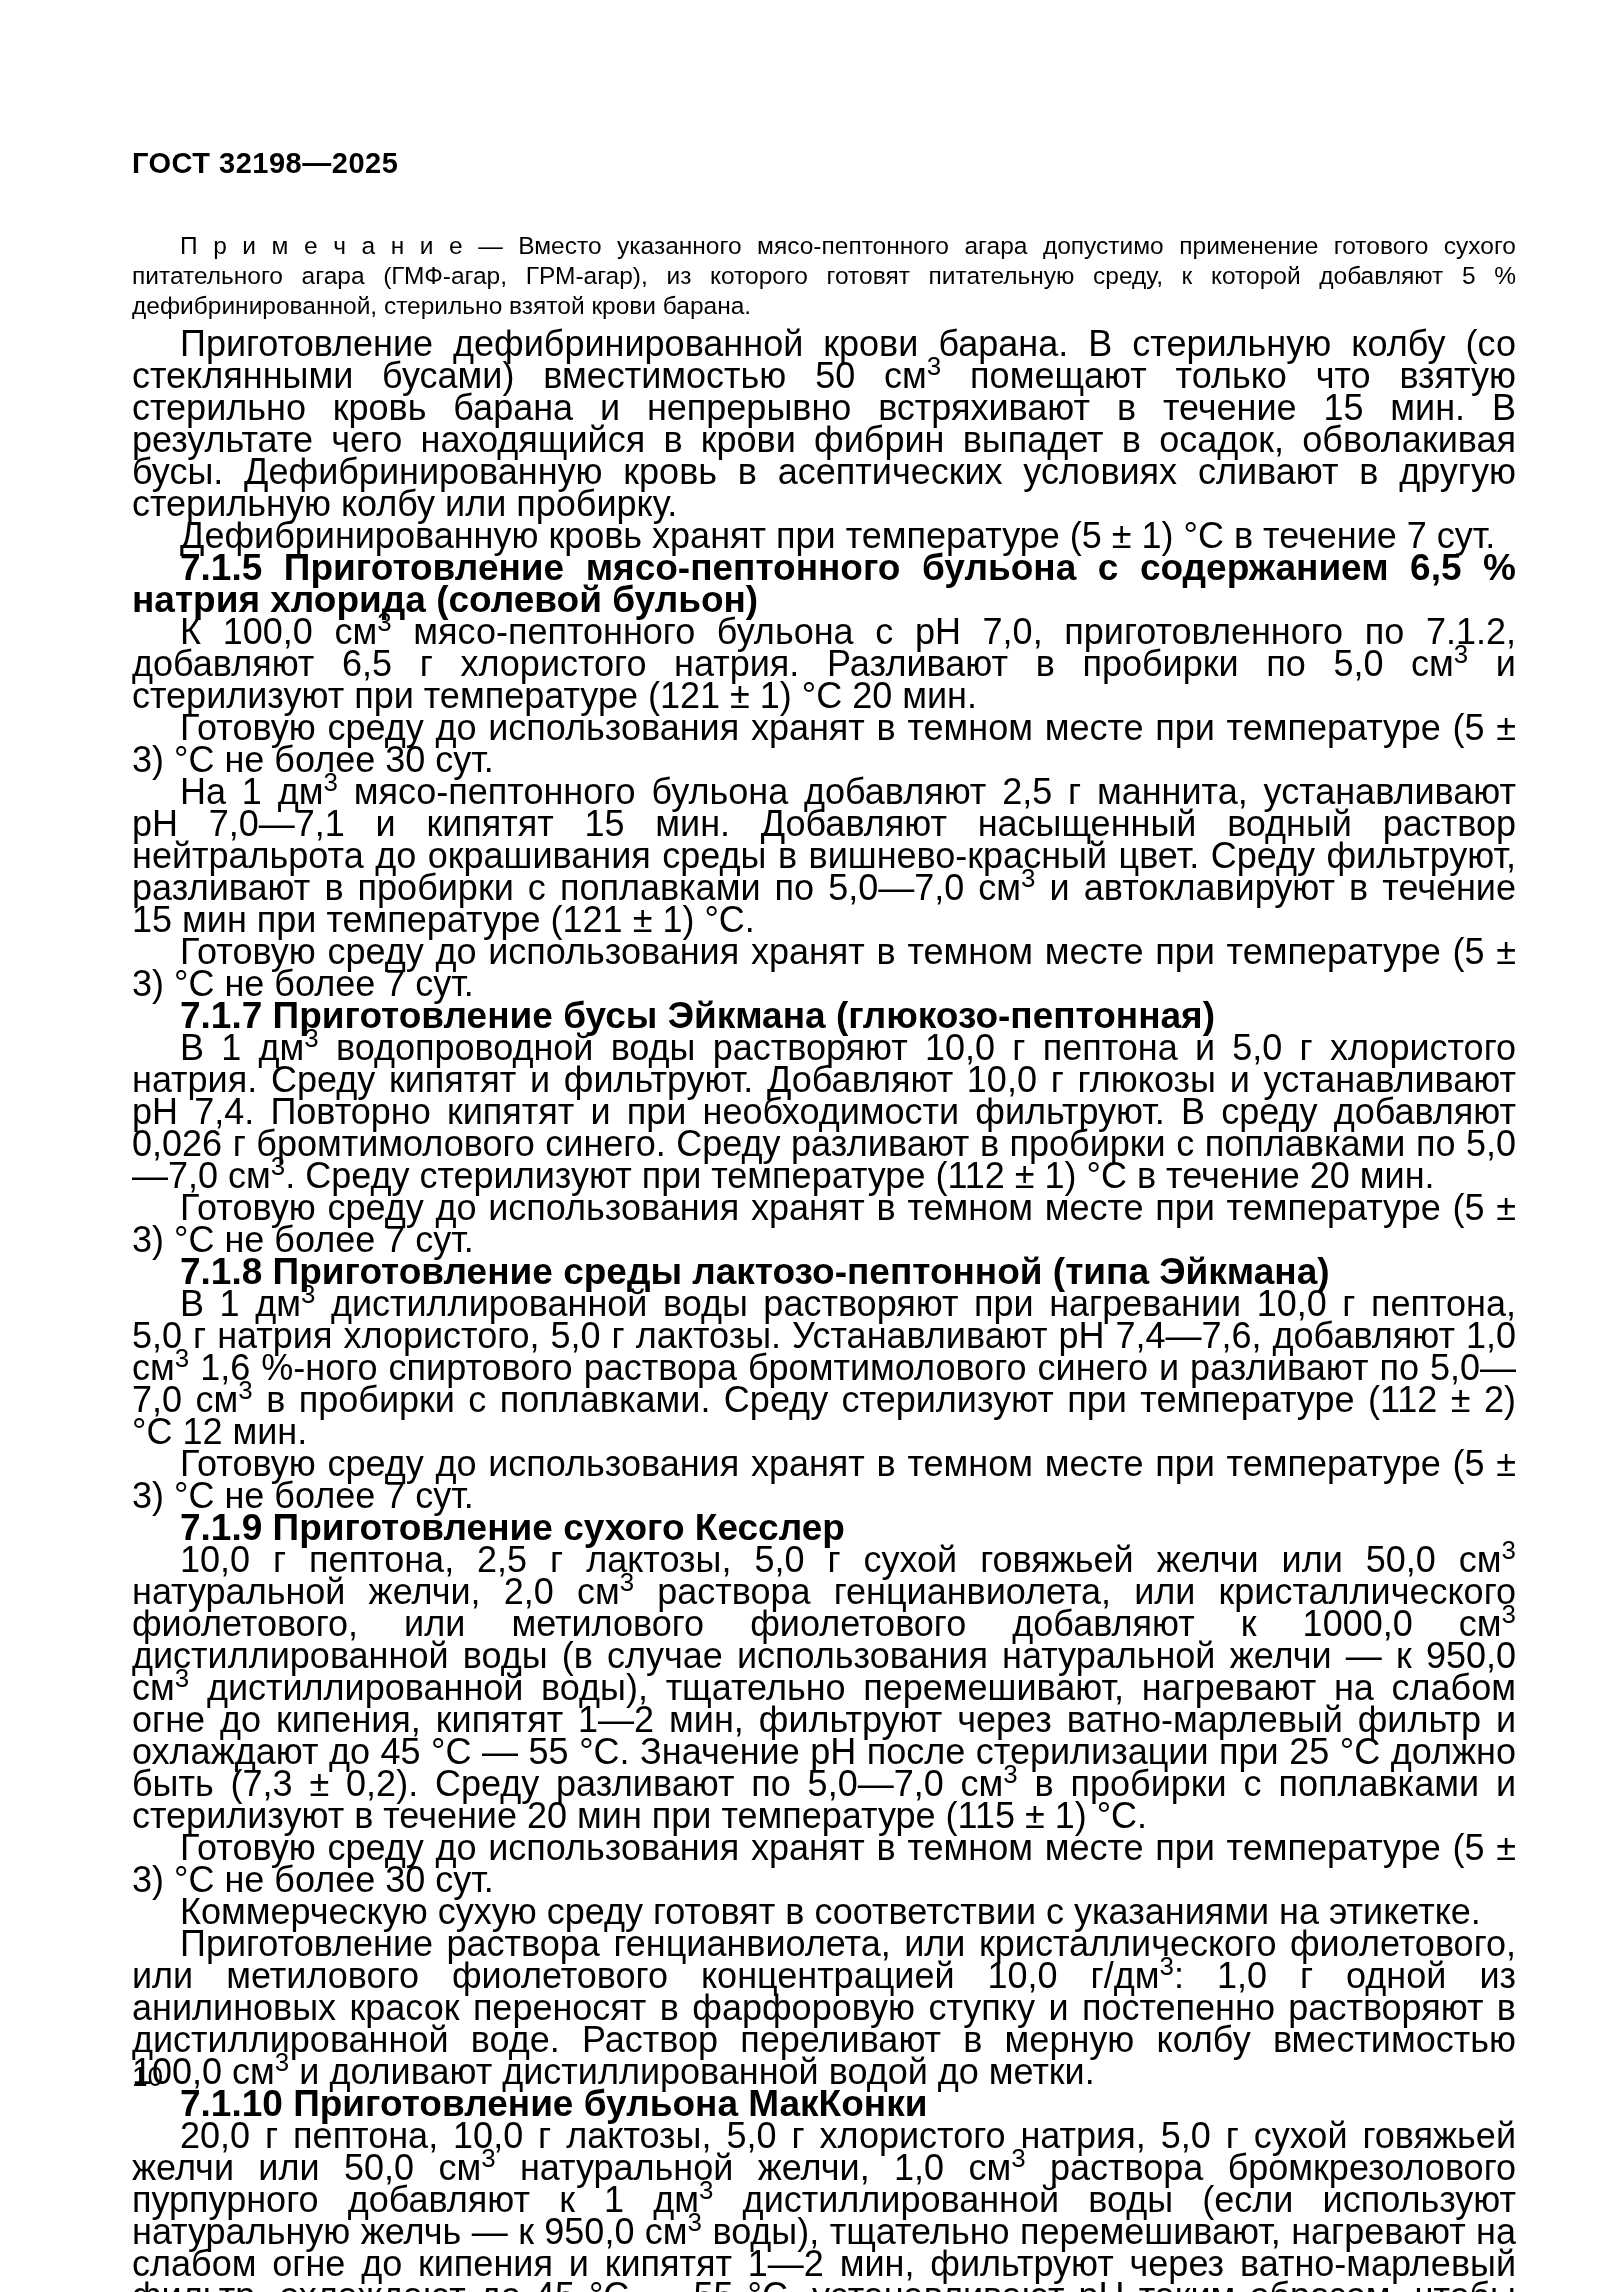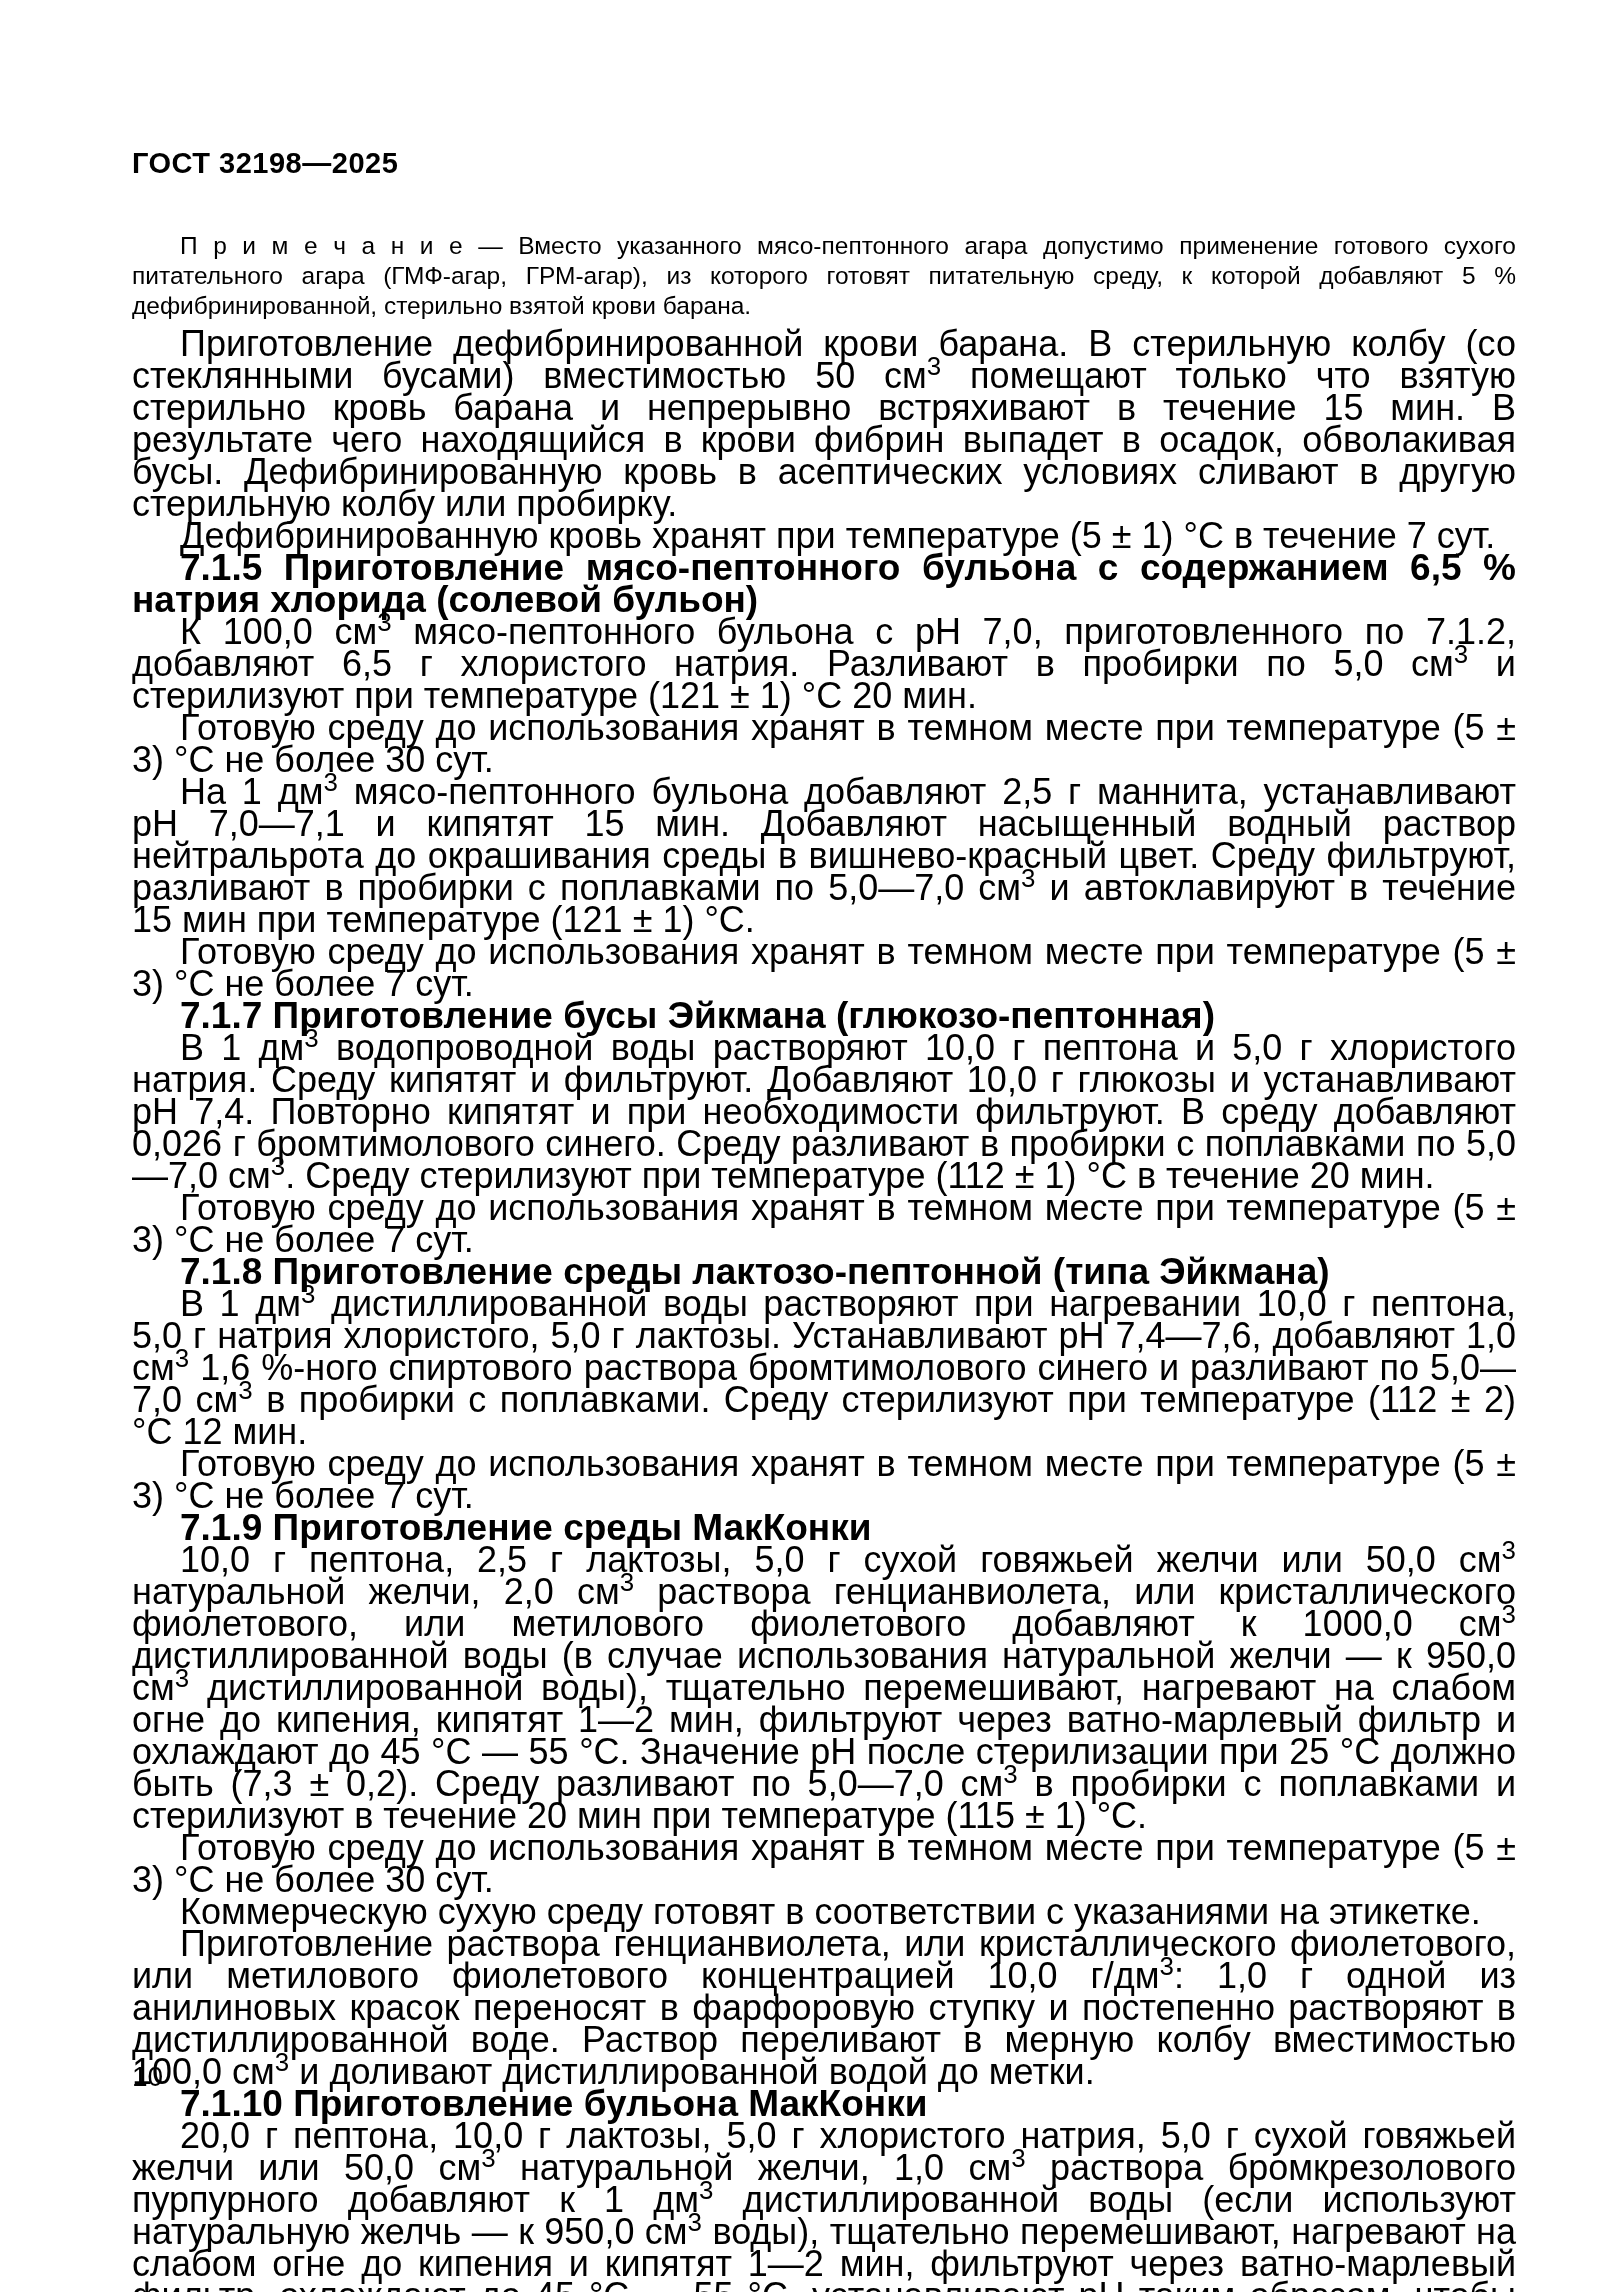--- a/index.html
+++ b/index.html
@@ -68,21 +68,21 @@
     <p class="body">К 100,0 см<sup>3</sup> мясо-пептонного бульона с рН 7,0, приготовленного по 7.1.2, добавляют 6,5 г хлористого натрия. Разливают в пробирки по 5,0 см<sup>3</sup> и стерилизуют при температуре (121 ± 1) °С 20 мин.</p>
     <p class="body">Готовую среду до использования хранят в темном месте при температуре (5 ± 3) °С не более 30 сут.</p>
     <p class="body">На 1 дм<sup>3</sup> мясо-пептонного бульона добавляют 2,5 г маннита, устанавливают рН 7,0—7,1 и кипятят 15 мин. Добавляют насыщенный водный раствор нейтральрота до окрашивания среды в вишнево-красный цвет. Среду фильтруют, разливают в пробирки с поплавками по 5,0—7,0 см<sup>3</sup> и автоклавируют в течение 15 мин при температуре (121 ± 1) °С.</p>
     <p class="body">Готовую среду до использования хранят в темном месте при температуре (5 ± 3) °С не более 7 сут.</p>
     <p class="heading">7.1.7 Приготовление бусы Эйкмана (глюкозо-пептонная)</p>
     <p class="body">В 1 дм<sup>3</sup> водопроводной воды растворяют 10,0 г пептона и 5,0 г хлористого натрия. Среду кипятят и фильтруют. Добавляют 10,0 г глюкозы и устанавливают рН 7,4. Повторно кипятят и при необходимости фильтруют. В среду добавляют 0,026 г бромтимолового синего. Среду разливают в пробирки с поплавками по 5,0—7,0 см<sup>3</sup>. Среду стерилизуют при температуре (112 ± 1) °С в течение 20 мин.</p>
     <p class="body">Готовую среду до использования хранят в темном месте при температуре (5 ± 3) °С не более 7 сут.</p>
     <p class="heading">7.1.8 Приготовление среды лактозо-пептонной (типа Эйкмана)</p>
     <p class="body">В 1 дм<sup>3</sup> дистиллированной воды растворяют при нагревании 10,0 г пептона, 5,0 г натрия хлористого, 5,0 г лактозы. Устанавливают рН 7,4—7,6, добавляют 1,0 см<sup>3</sup> 1,6 %-ного спиртового раствора бромтимолового синего и разливают по 5,0—7,0 см<sup>3</sup> в пробирки с поплавками. Среду стерилизуют при температуре (112 ± 2) °С 12 мин.</p>
     <p class="body">Готовую среду до использования хранят в темном месте при температуре (5 ± 3) °С не более 7 сут.</p>
-    <p class="heading">7.1.9 Приготовление среды МакКонки</p>
+    <p class="heading">7.1.9 Приготовление сухого Кесслер</p>
     <p class="body">10,0 г пептона, 2,5 г лактозы, 5,0 г сухой говяжьей желчи или 50,0 см<sup>3</sup> натуральной желчи, 2,0 см<sup>3</sup> раствора генцианвиолета, или кристаллического фиолетового, или метилового фиолетового добавляют к 1000,0 см<sup>3</sup> дистиллированной воды (в случае использования натуральной желчи — к 950,0 см<sup>3</sup> дистиллированной воды), тщательно перемешивают, нагревают на слабом огне до кипения, кипятят 1—2 мин, фильтруют через ватно-марлевый фильтр и охлаждают до 45 °С — 55 °С. Значение рН после стерилизации при 25 °С должно быть (7,3 ± 0,2). Среду разливают по 5,0—7,0 см<sup>3</sup> в пробирки с поплавками и стерилизуют в течение 20 мин при температуре (115 ± 1) °С.</p>
     <p class="body">Готовую среду до использования хранят в темном месте при температуре (5 ± 3) °С не более 30 сут.</p>
     <p class="body">Коммерческую сухую среду готовят в соответствии с указаниями на этикетке.</p>
     <p class="body">Приготовление раствора генцианвиолета, или кристаллического фиолетового, или метилового фиолетового концентрацией 10,0 г/дм<sup>3</sup>: 1,0 г одной из анилиновых красок переносят в фарфоровую ступку и постепенно растворяют в дистиллированной воде. Раствор переливают в мерную колбу вместимостью 100,0 см<sup>3</sup> и доливают дистиллированной водой до метки.</p>
     <p class="heading">7.1.10 Приготовление бульона МакКонки</p>
     <p class="body">20,0 г пептона, 10,0 г лактозы, 5,0 г хлористого натрия, 5,0 г сухой говяжьей желчи или 50,0 см<sup>3</sup> натуральной желчи, 1,0 см<sup>3</sup> раствора бромкрезолового пурпурного добавляют к 1 дм<sup>3</sup> дистиллированной воды (если используют натуральную желчь — к 950,0 см<sup>3</sup> воды), тщательно перемешивают, нагревают на слабом огне до кипения и кипятят 1—2 мин, фильтруют через ватно-марлевый фильтр, охлаждают до 45 °С — 55 °С, устанавливают рН таким образом, чтобы после стерилизации он составлял при 25 °С (7,2 ± 0,1). Среду разливают по 10,0 см<sup>3</sup> в пробирки с поплавками и стерилизуют в автоклаве при (121 ± 1) °С в течение 15 мин.</p>
   </div>
 
   <div class="page-number">10</div>
 </div>

